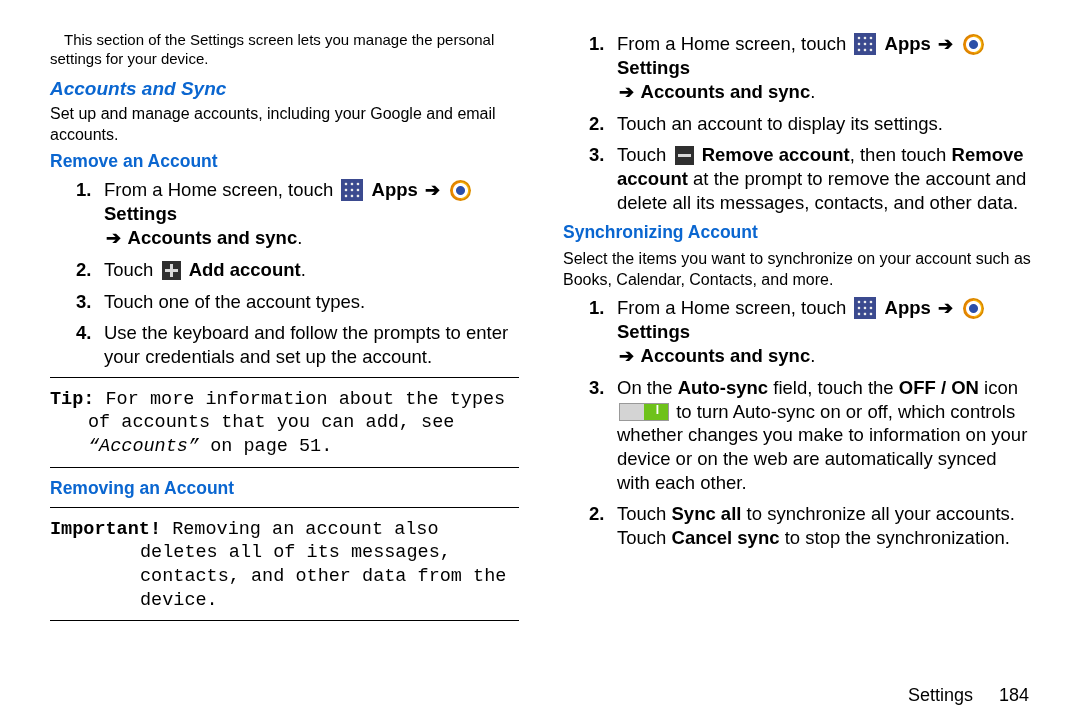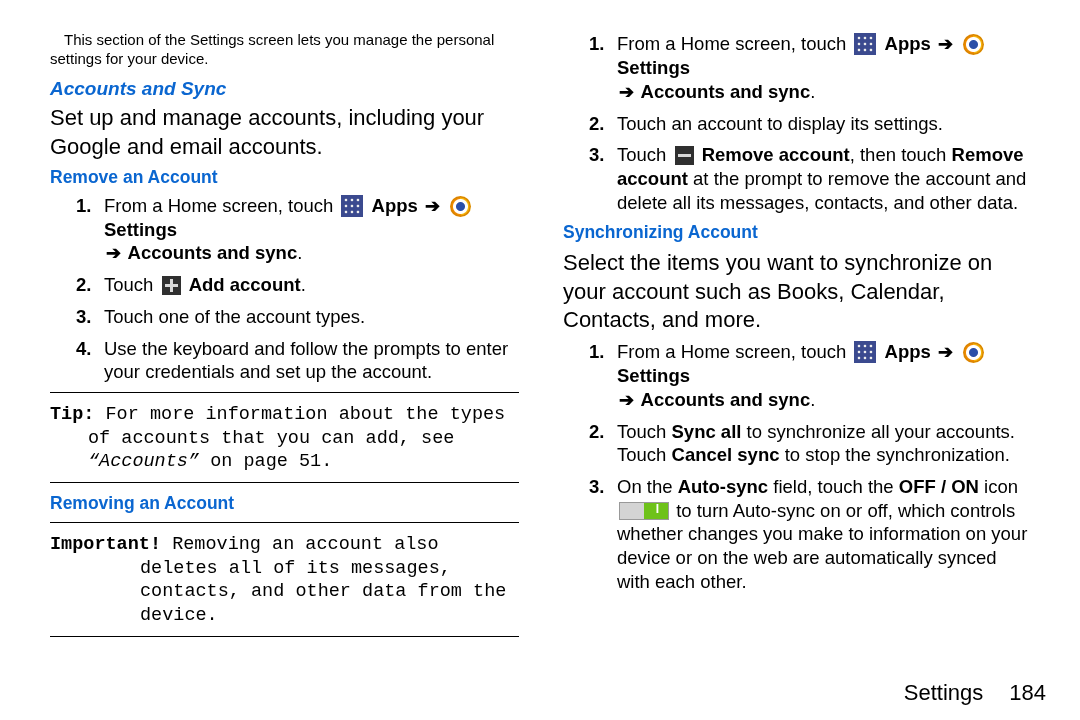--- a/index.html
+++ b/index.html
@@ -36,21 +36,21 @@
   }
   .h2 {
     font-family: Arial, Helvetica, sans-serif;
     font-weight: 700;
     font-style: italic;
     font-size: 19px;
     color: #0a66d0;
     margin: 2px 0 4px 0;
   }
   .para {
-    font-size: 22px;
+    font-size: 16px;
     line-height: 1.28;
     margin: 0 0 6px 0;
   }
   .h3 {
     font-family: Arial, Helvetica, sans-serif;
     font-weight: 700;
     font-size: 17.5px;
     color: #0a66d0;
     margin: 6px 0 6px 0;
   }
@@ -164,23 +164,23 @@
     font-size: 18.5px;
     line-height: 1.28;
     margin: 2px 0 4px 0;
   }
   .tipblock .lead, .importantblock .lead { font-weight: 700; }
   .tipblock .body { display: block; padding-left: 38px; text-indent: -38px; }
   .importantblock .body { display: block; padding-left: 90px; text-indent: -90px; }
   .ruleblock { break-inside: avoid-column; font-family: Liberation Mono, monospace; }
   .footer {
     position: absolute;
-    right: 34px;
+    right: 51px;
     bottom: 14px;
-    font-size: 22px;
+    font-size: 18px;
   }
   .footer .sp { display: inline-block; width: 26px; }
   .col2start { break-before: column; }
   .nowrap { white-space: nowrap; }
 </style>
 </head>
 <body>
 
 <div class="page">
 
@@ -257,25 +257,25 @@
   <ol class="steps">
     <li data-num="1.">
       <span>From a Home screen, touch </span>
       <span class="icon-apps"></span>
       <span class="bold nowrap"><span>Apps</span> <span class="arrow-right">➔</span></span>
       <span class="icon-settings"></span>
       <span class="bold">Settings</span>
       <br>
       <span class="bold"><span class="arrow-right">➔</span><span> Accounts and sync</span></span><span>.</span>
     </li>
+    <li data-num="3.">
+      <span>On the </span><span class="bold">Auto-sync</span><span> field, touch the </span><span class="bold">OFF / ON</span><span> icon </span><span class="icon-toggle"></span><span> to turn Auto-sync on or off, which controls whether changes you make to information on your device or on the web are automatically synced with each other.</span>
+    </li>
     <li data-num="2.">
       <span>Touch </span><span class="bold">Sync all</span><span> to synchronize all your accounts. Touch </span><span class="bold">Cancel sync</span><span> to stop the synchronization.</span>
-    </li>
-    <li data-num="3.">
-      <span>On the </span><span class="bold">Auto-sync</span><span> field, touch the </span><span class="bold">OFF / ON</span><span> icon </span><span class="icon-toggle"></span><span> to turn Auto-sync on or off, which controls whether changes you make to information on your device or on the web are automatically synced with each other.</span>
     </li>
   </ol>
 
 </div>
 
 <div class="footer">
   <span>Settings</span><span class="sp"></span><span>184</span>
 </div>
 
 </body></html>

